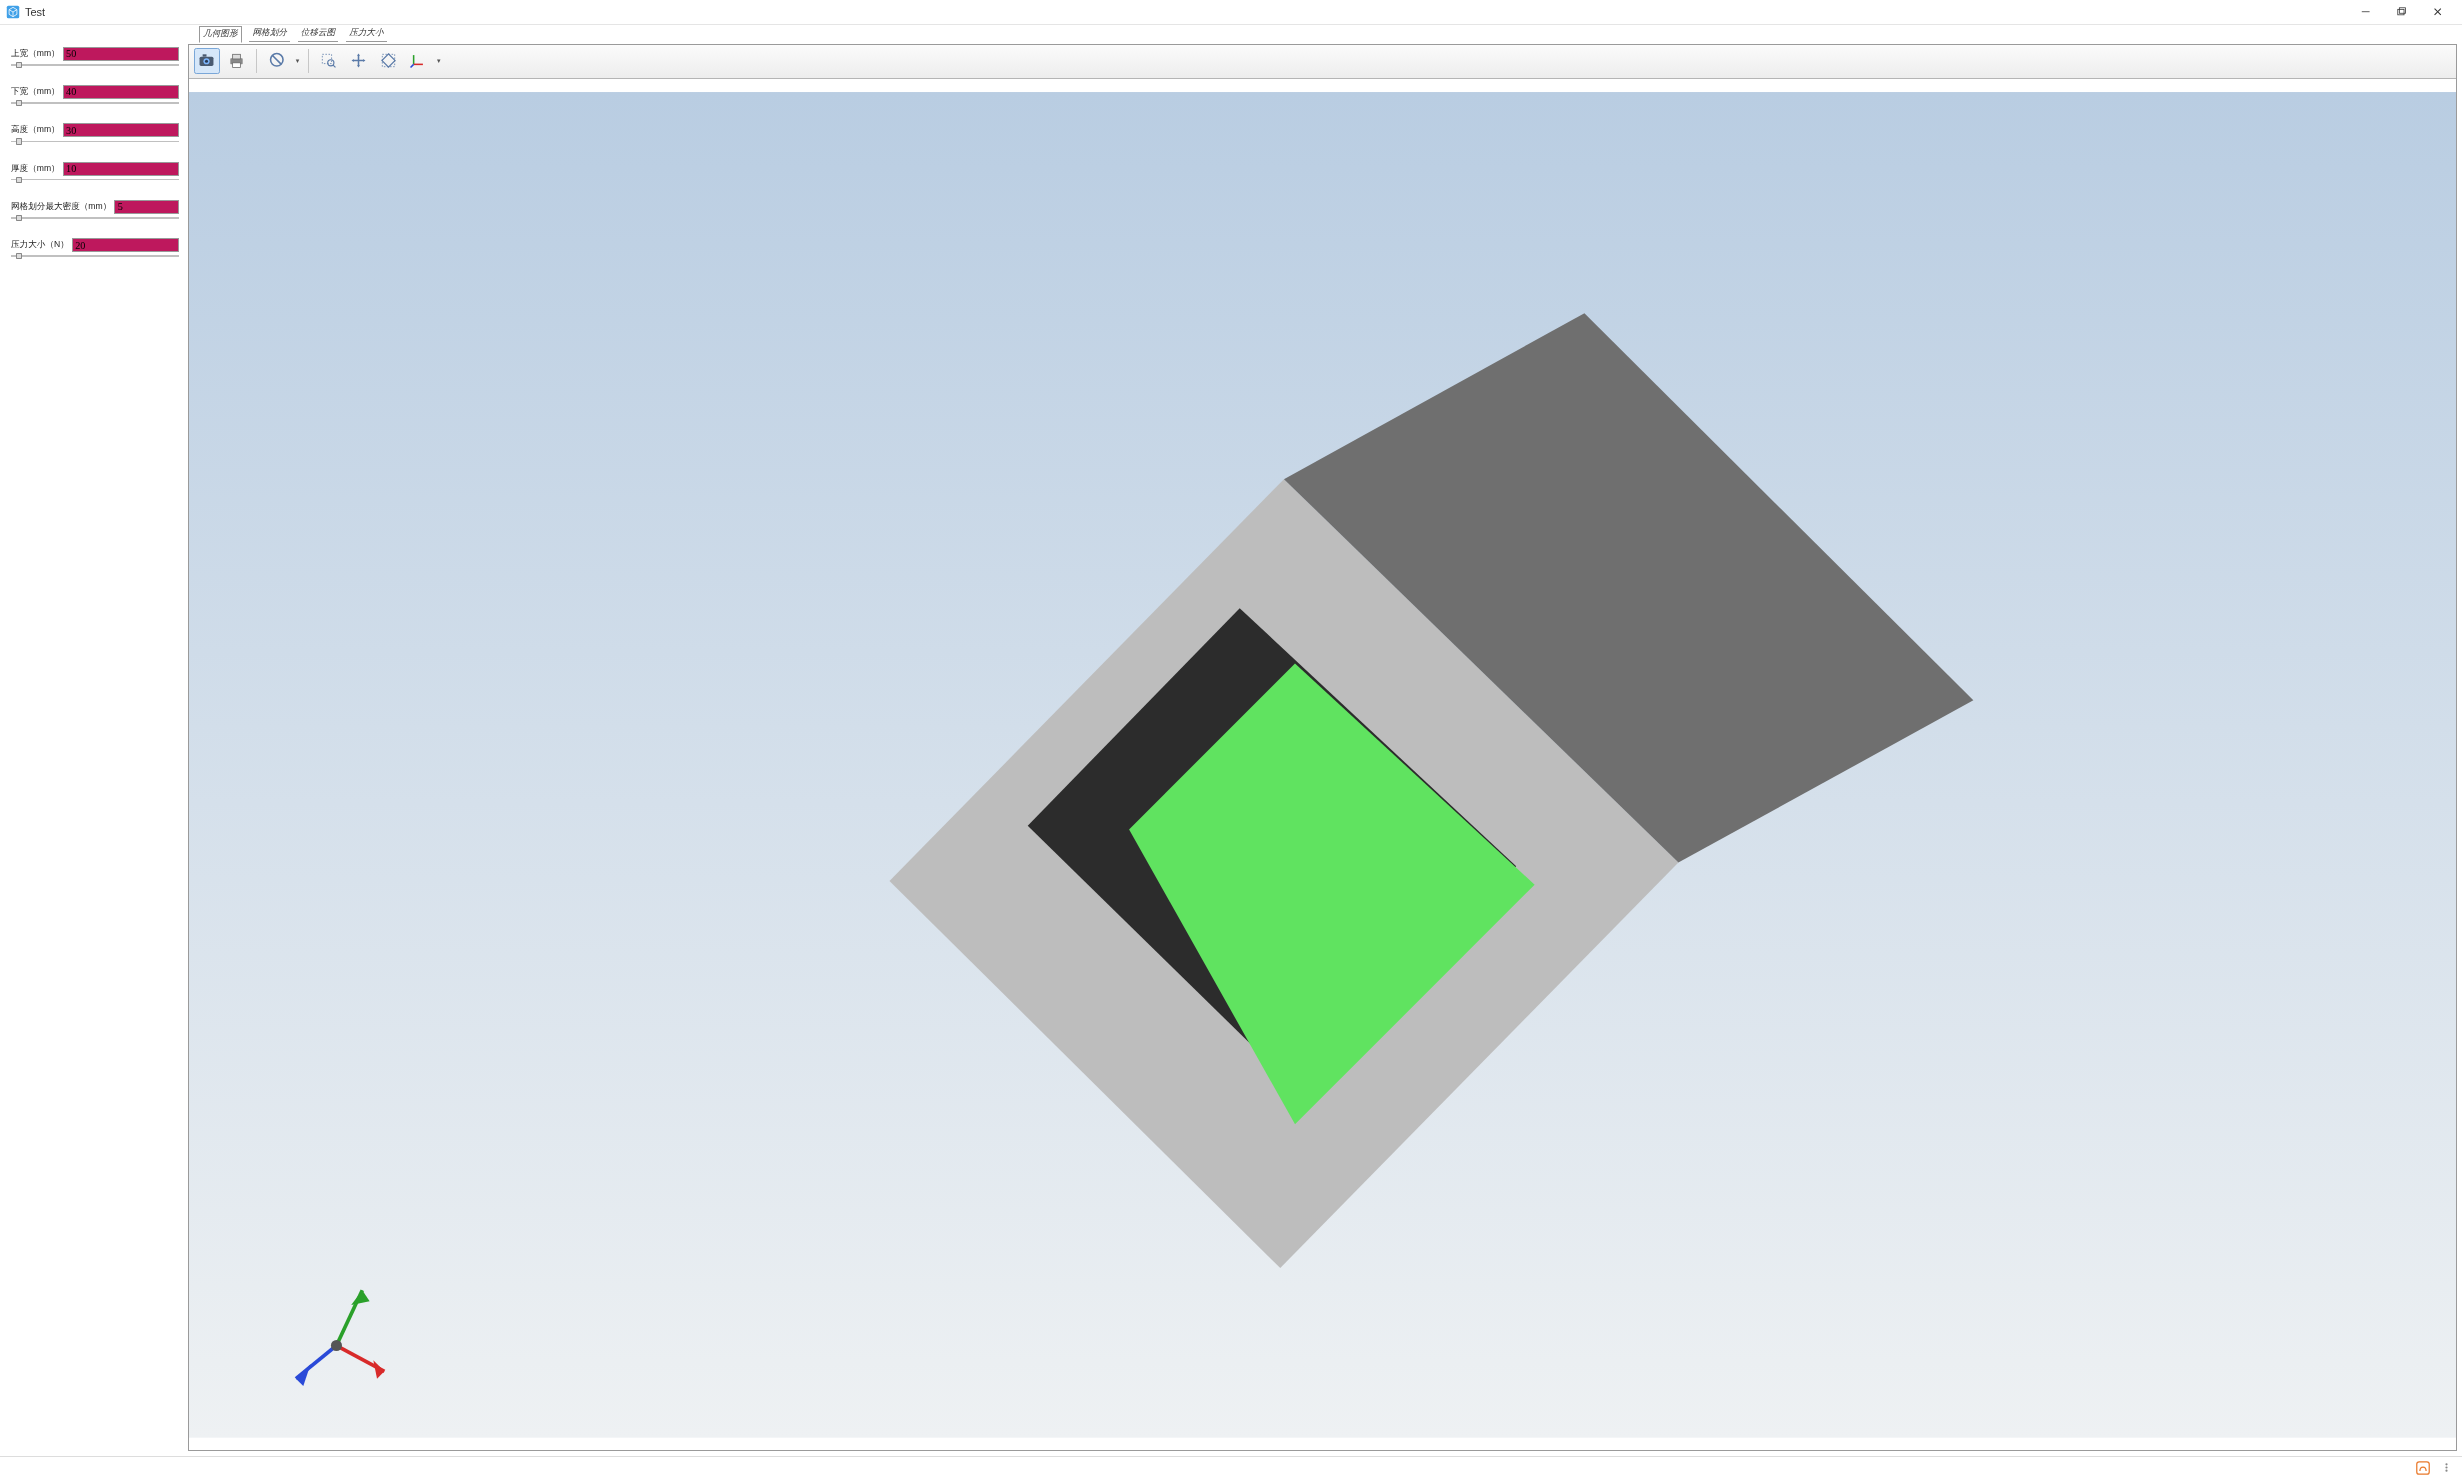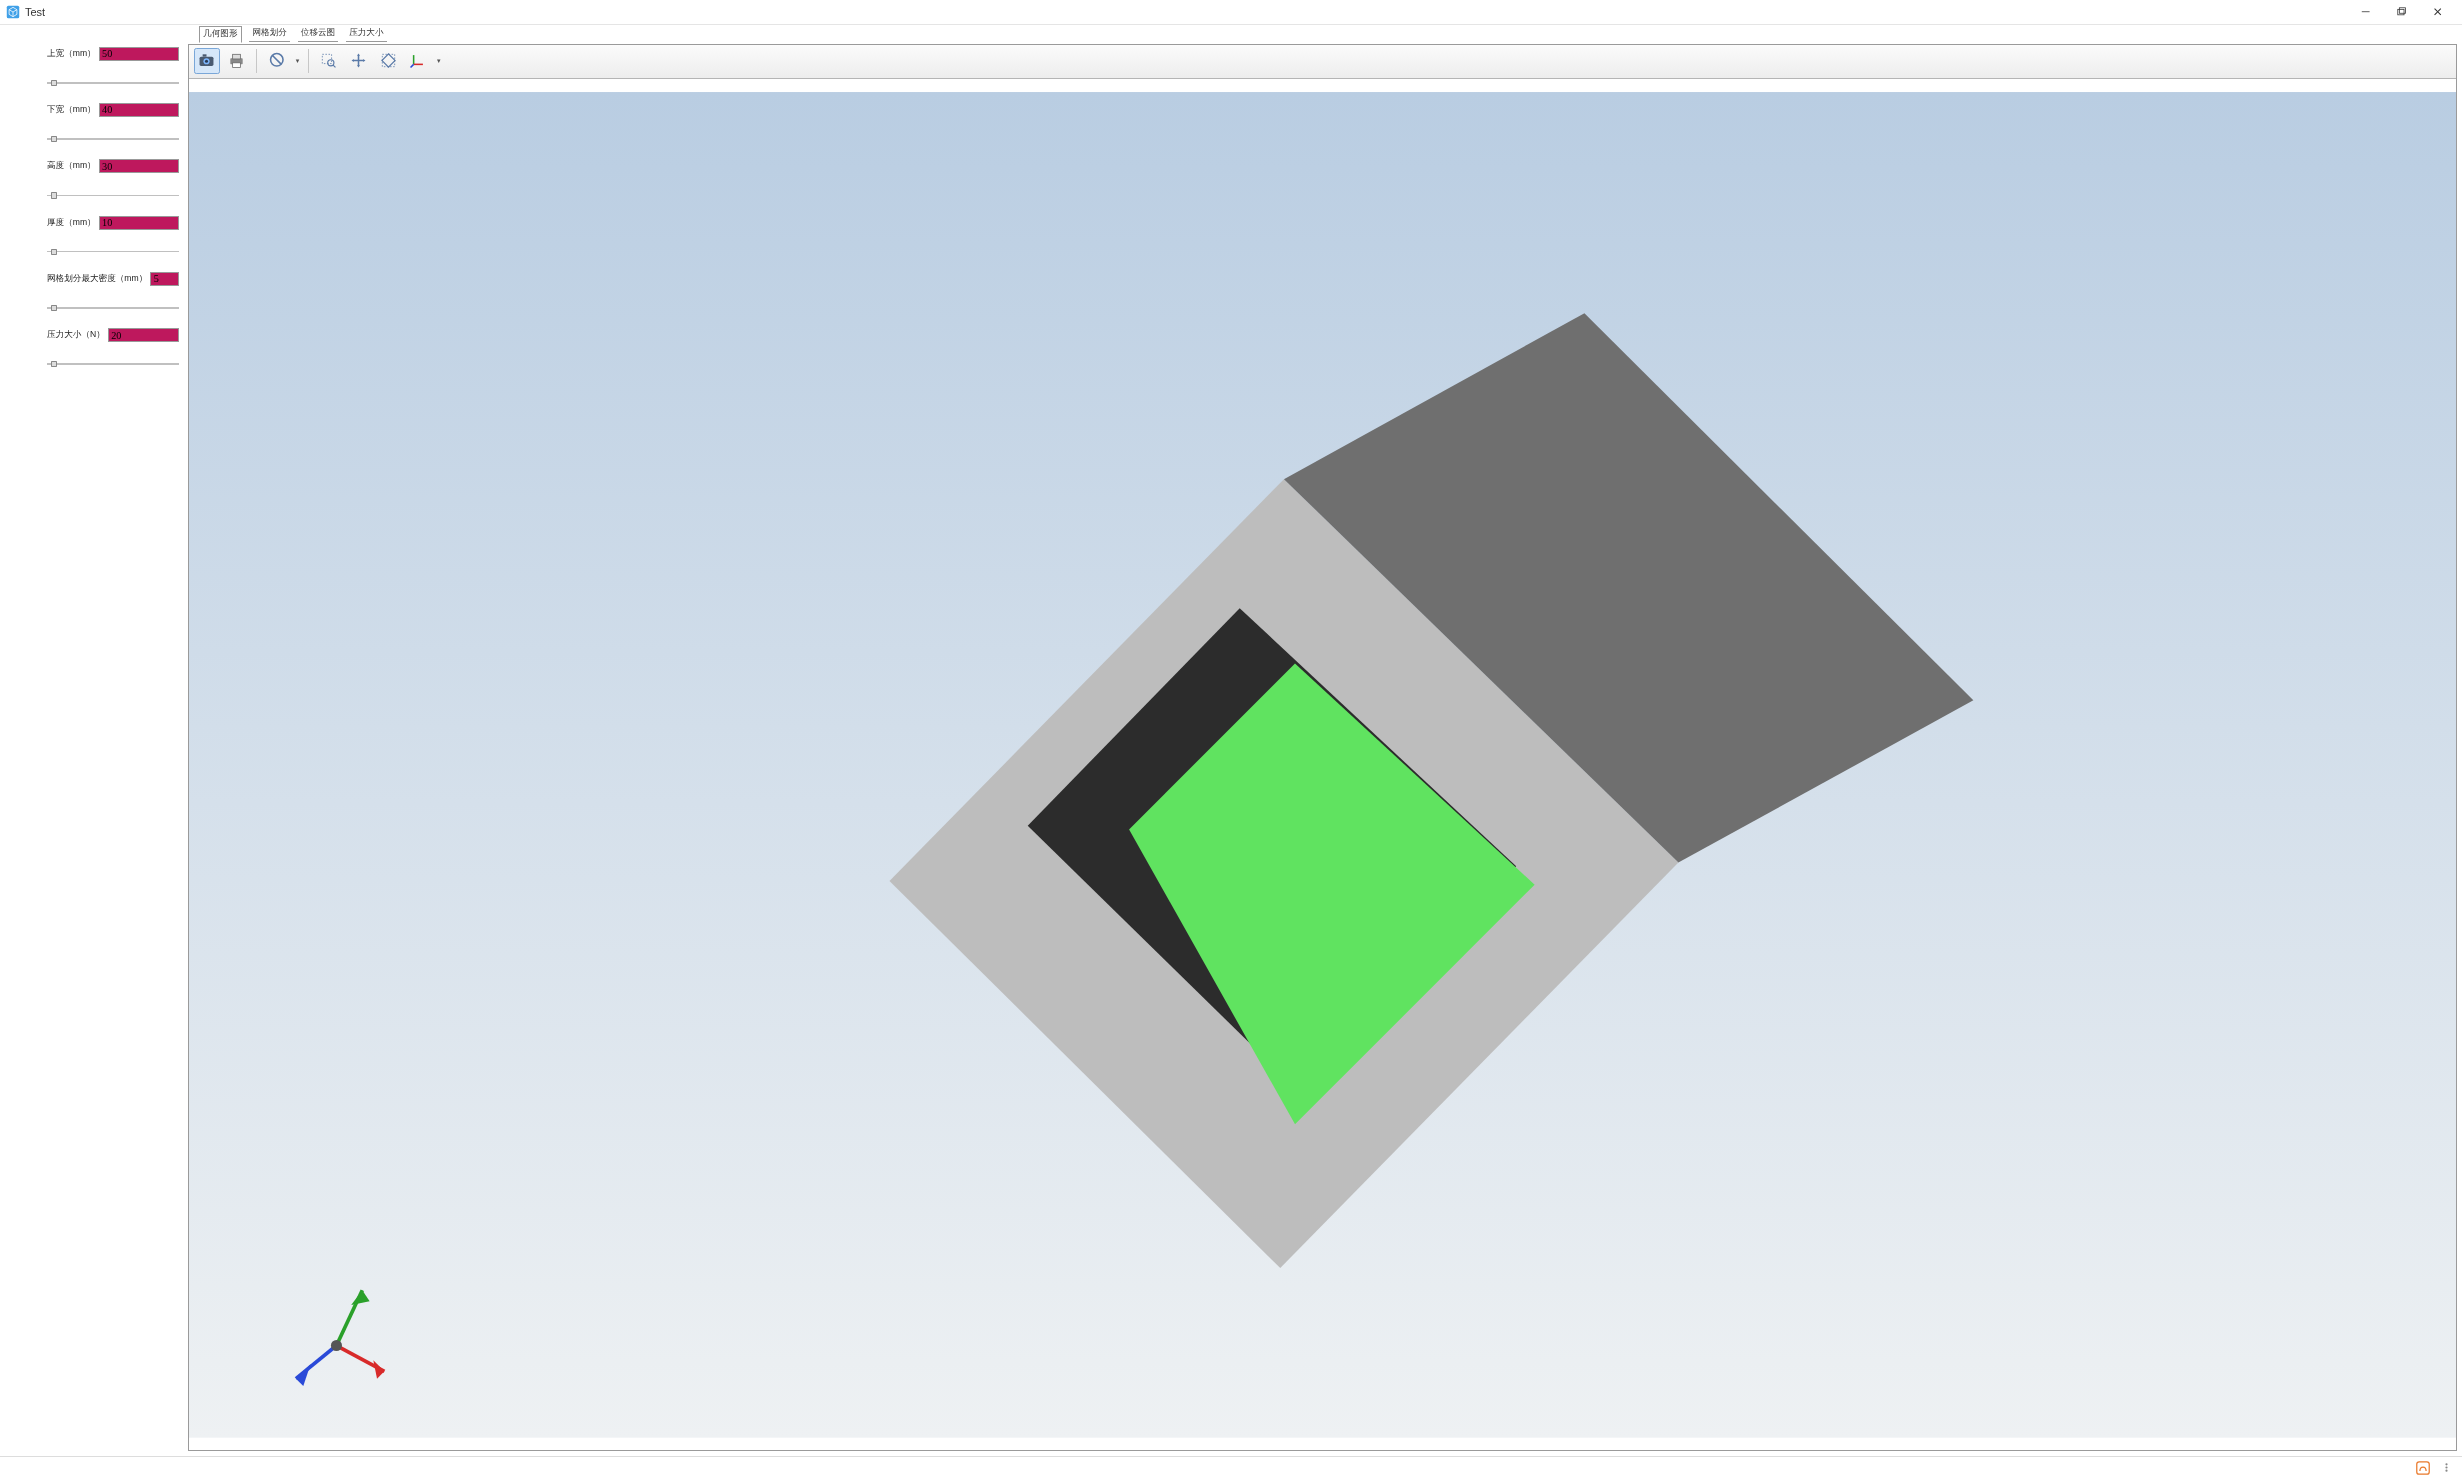--- a/index.html
+++ b/index.html
@@ -5,26 +5,26 @@
   html,body{margin:0;padding:0;width:100%;height:100%;font-family:"Microsoft YaHei","SimSun",Arial,sans-serif;font-size:9.4px;color:#222;background:#fff;overflow:hidden;}
   *{box-sizing:border-box;}
   
   .titlebar{height:25px;display:flex;align-items:center;padding:0 6.3px;background:#fff;border-bottom:0.8px solid #e5e5e5;text-align:right;}
   .titlebar .app-icon{width:14px;height:14px;margin-right:4.7px;display:flex;align-items:center;justify-content:center;}
   .titlebar .title{font-size:11px;color:#333;}
   .titlebar .spacer{flex:1;}
   .win-btn{width:36px;height:25px;display:flex;align-items:center;justify-content:center;cursor:pointer;}
   
   .menubar{height:17px;display:flex;align-items:flex-end;padding-left:199px;gap:7.8px;font-size:8.6px;color:#333;}
-  .menubar .tab{padding:1.6px 3.1px;border-bottom:0.8px solid #999;cursor:pointer;}
+  .menubar .tab{padding:1.6px 3.1px;border-bottom:0.8px solid #999;cursor:pointer;font-style:italic;}
   .menubar .tab.active{border-top:0.8px solid #999;border-left:0.8px solid #999;border-right:0.8px solid #999;border-bottom:0.8px solid #fff;position:relative;top:0.8px;background:#fff;}
   
   .main{position:absolute;top:42px;left:0;right:0;bottom:22px;display:flex;}
   .sidebar{width:188px;padding:4.7px 9.4px 4.7px 11px;display:flex;flex-direction:column;gap:17px;}
-  .param{display:flex;flex-direction:column;gap:19px;margin-left:36px;}
+  .param{display:flex;flex-direction:column;gap:1px;}
   .param-row{display:flex;align-items:center;gap:3.1px;}
   .param-row label{font-size:8.6px;color:#222;white-space:nowrap;}
   .param-row input[type=text]{flex:1;min-width:23.5px;height:14px;border:0.8px solid #999;padding:0 2.3px;font-family:serif;font-size:10.2px;background:#be185d;}
   .slider{width:100%;height:6.3px;position:relative;}
   .slider-track{position:absolute;top:2.3px;left:0;right:0;height:1.6px;background:#c0c0c0;}
   .slider-thumb{position:absolute;top:0;width:6.3px;height:6.3px;background:#ddd;border:0.8px solid #888;border-radius:0.8px;cursor:pointer;}
   .btn{width:102px;height:23.5px;margin:0 auto;border:0.8px solid #888;background:linear-gradient(#fdfdfd,#e6e6e6);font-size:11px;cursor:pointer;display:flex;align-items:center;justify-content:center;}
   .buttons{display:flex;flex-direction:column;gap:14px;margin-top:6.3px;align-items:center;}
   
   .viewport-wrap{flex:1;border:0.8px solid #9a9a9a;margin:1.6px 4.7px 4.7px 0;position:relative;background:#fff;}

